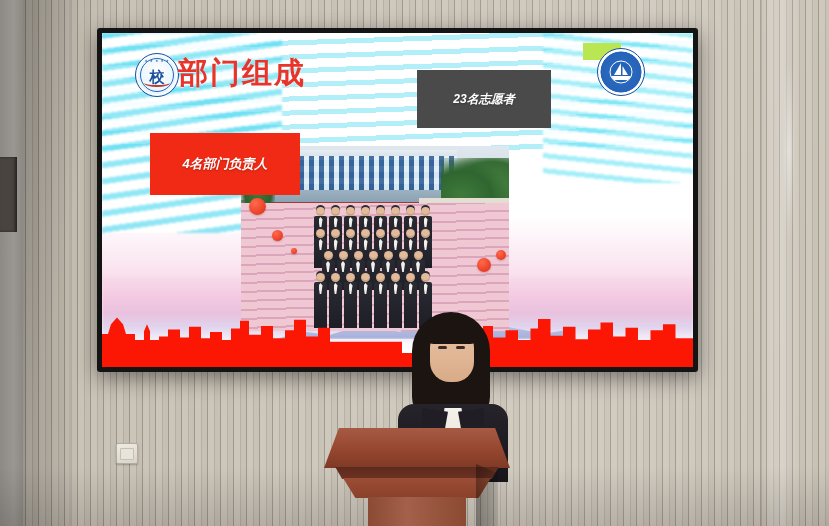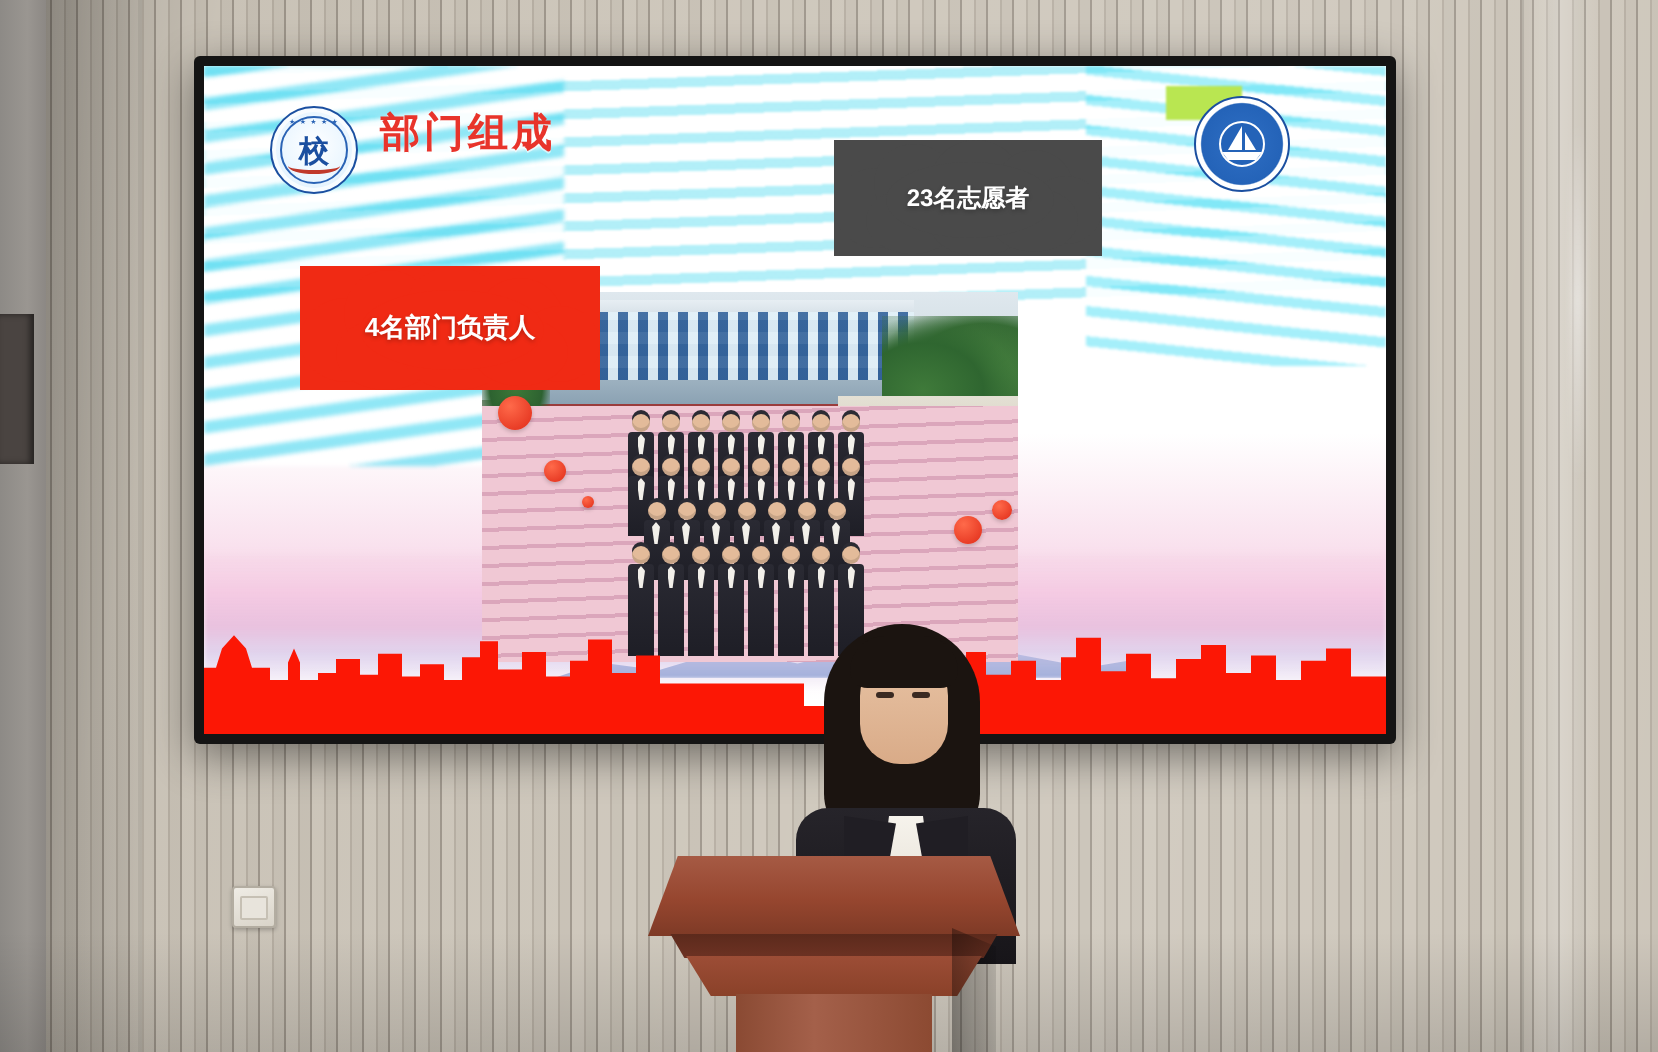--- a/index.html
+++ b/index.html
@@ -231,22 +231,22 @@
   .logo-right .boat {
     position: absolute;
     left: 50%; top: 50%;
     transform: translate(-50%,-50%);
     width: 26px; height: 24px;
   }
 
   
   .slide-title {
     position: absolute;
-    left: 88px; top: 20px;
-    font-size: 20px;
+    left: 76px; top: 20px;
+    font-size: 30px;
     font-weight: bold;
     color: #e8342b;
     letter-spacing: 2px;
     text-shadow: 0 1px 0 rgba(255,255,255,0.6);
     white-space: nowrap;
   }
 
   
   .photo {
     position: absolute;
@@ -390,20 +390,21 @@
     border-radius: 50%;
     background: inherit;
   }
   .cloud-label {
     position: relative;
     z-index: 3;
     color: #ffffff;
     font-weight: bold;
     white-space: nowrap;
     text-shadow: 0 1px 2px rgba(0,0,0,0.25);
+    font-style: italic;
   }
 
   .cloud-red { }
   .cloud-dark { }
 
   
   .presenter {
     position: absolute;
     left: 392px; top: 312px;
     width: 120px; height: 160px;

